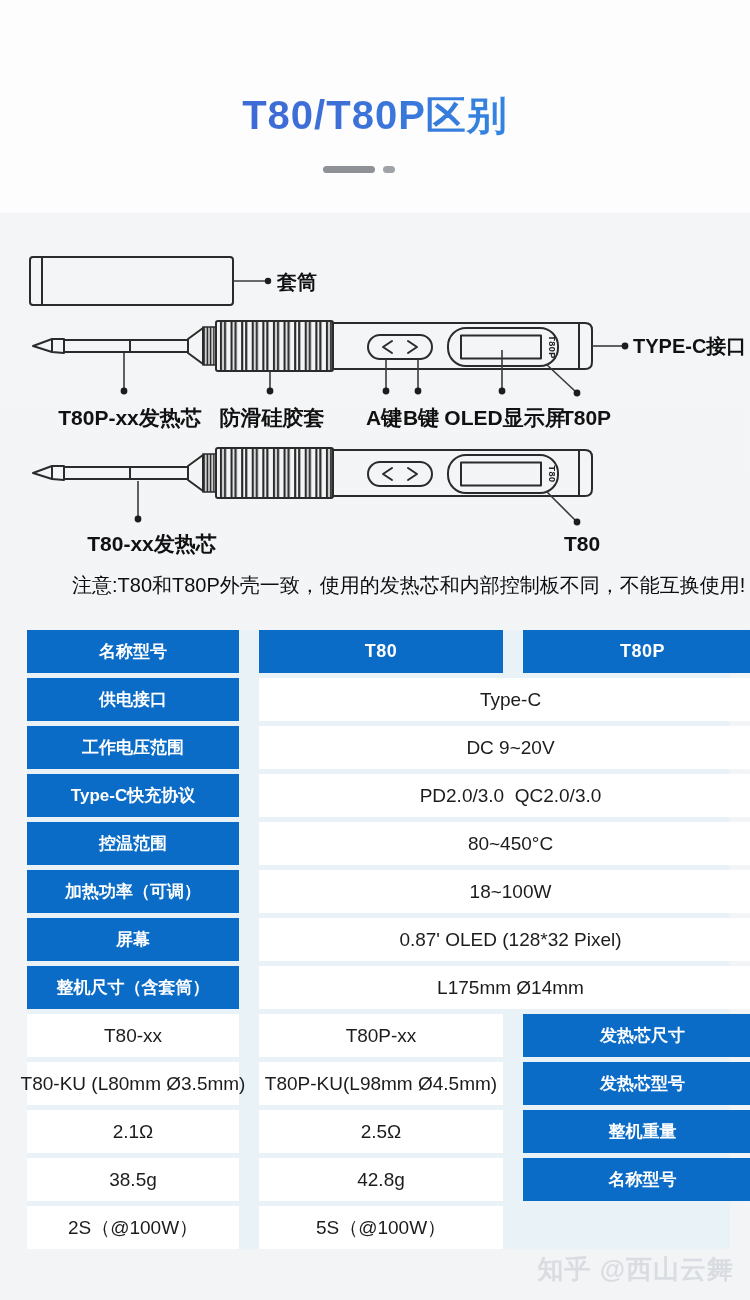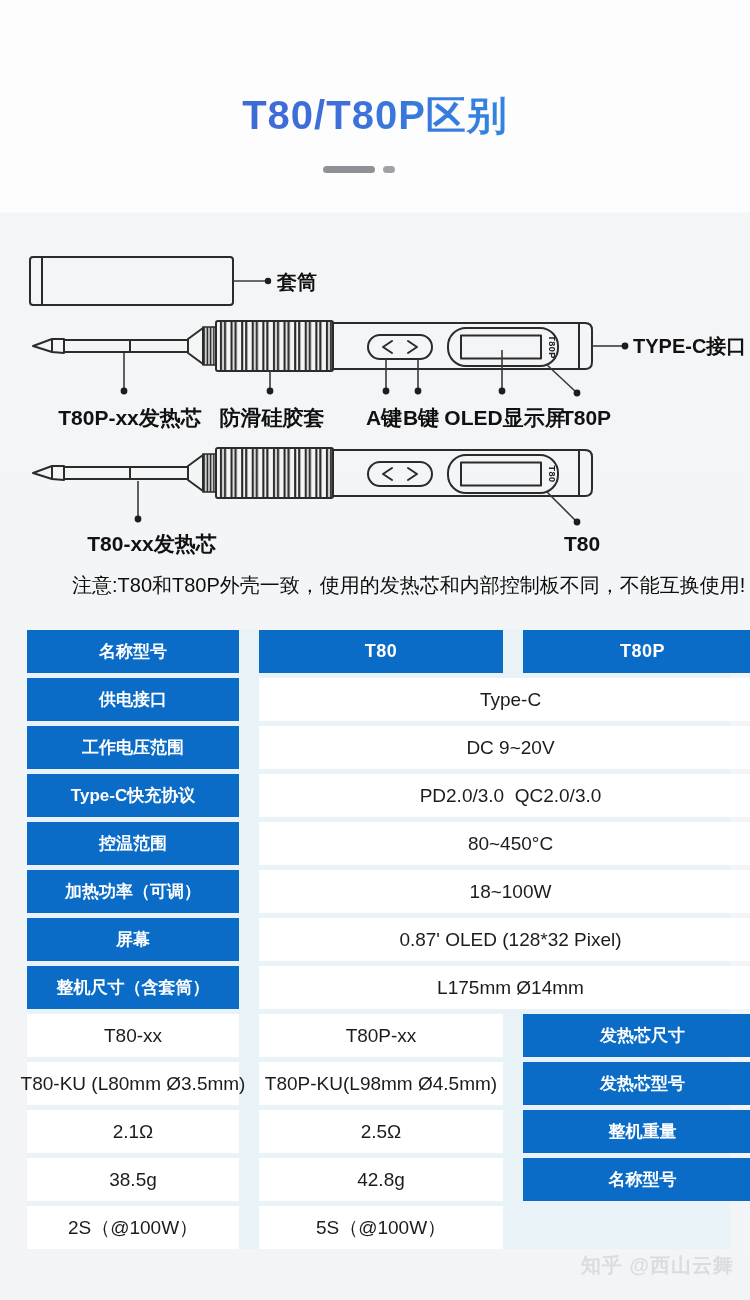--- a/index.html
+++ b/index.html
@@ -25,21 +25,21 @@
   
   .spec-table{position:absolute;left:27px;top:630px;width:703px;
               display:grid;grid-template-columns:212px 244px 239px;
               grid-auto-rows:43px;gap:5px 20px;background:#E9F3F7;}
   .cell{display:flex;align-items:center;justify-content:center;}
   .th{background:#0B6CC7;color:#fff;font-size:17px;font-weight:700;}
   .th-col{background:#0B6CC7;color:#fff;font-size:18px;font-weight:700;letter-spacing:.5px;}
   .val{background:#FFFFFF;color:#1c1c1c;font-size:19px;font-weight:500;white-space:pre;}
   .span2{grid-column:2/4;}
   
-  .watermark{position:absolute;right:16px;top:1252px;font-size:20px;font-weight:700;color:#D9DDE2;letter-spacing:1px;}
+  .watermark{position:absolute;right:16px;top:1252px;font-size:26px;font-weight:700;color:#D9DDE2;letter-spacing:1px;}
 </style>
 </head>
 <body>
 
 <div id="stage">
 
   <div class="title">T80/T80P区别</div>
   <div class="divider-long"></div>
   <div class="divider-short"></div>
 

